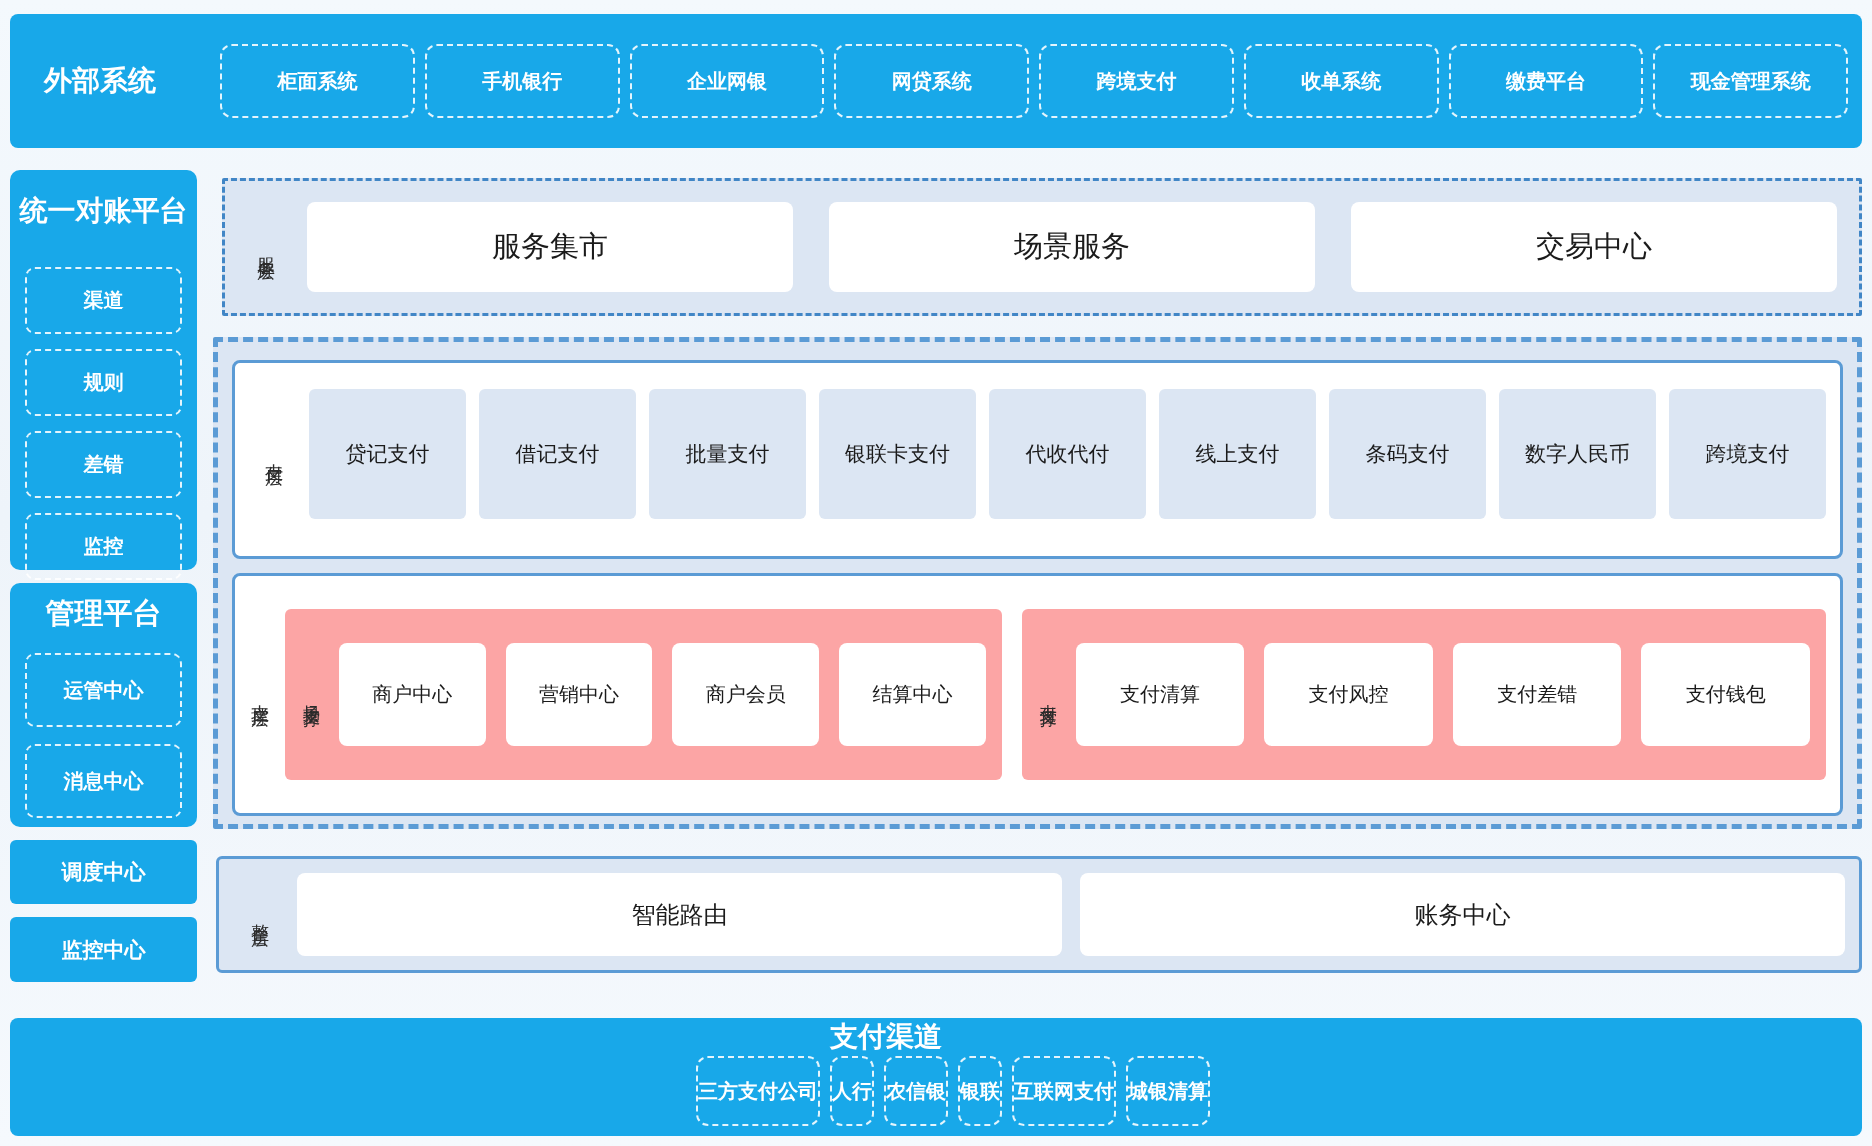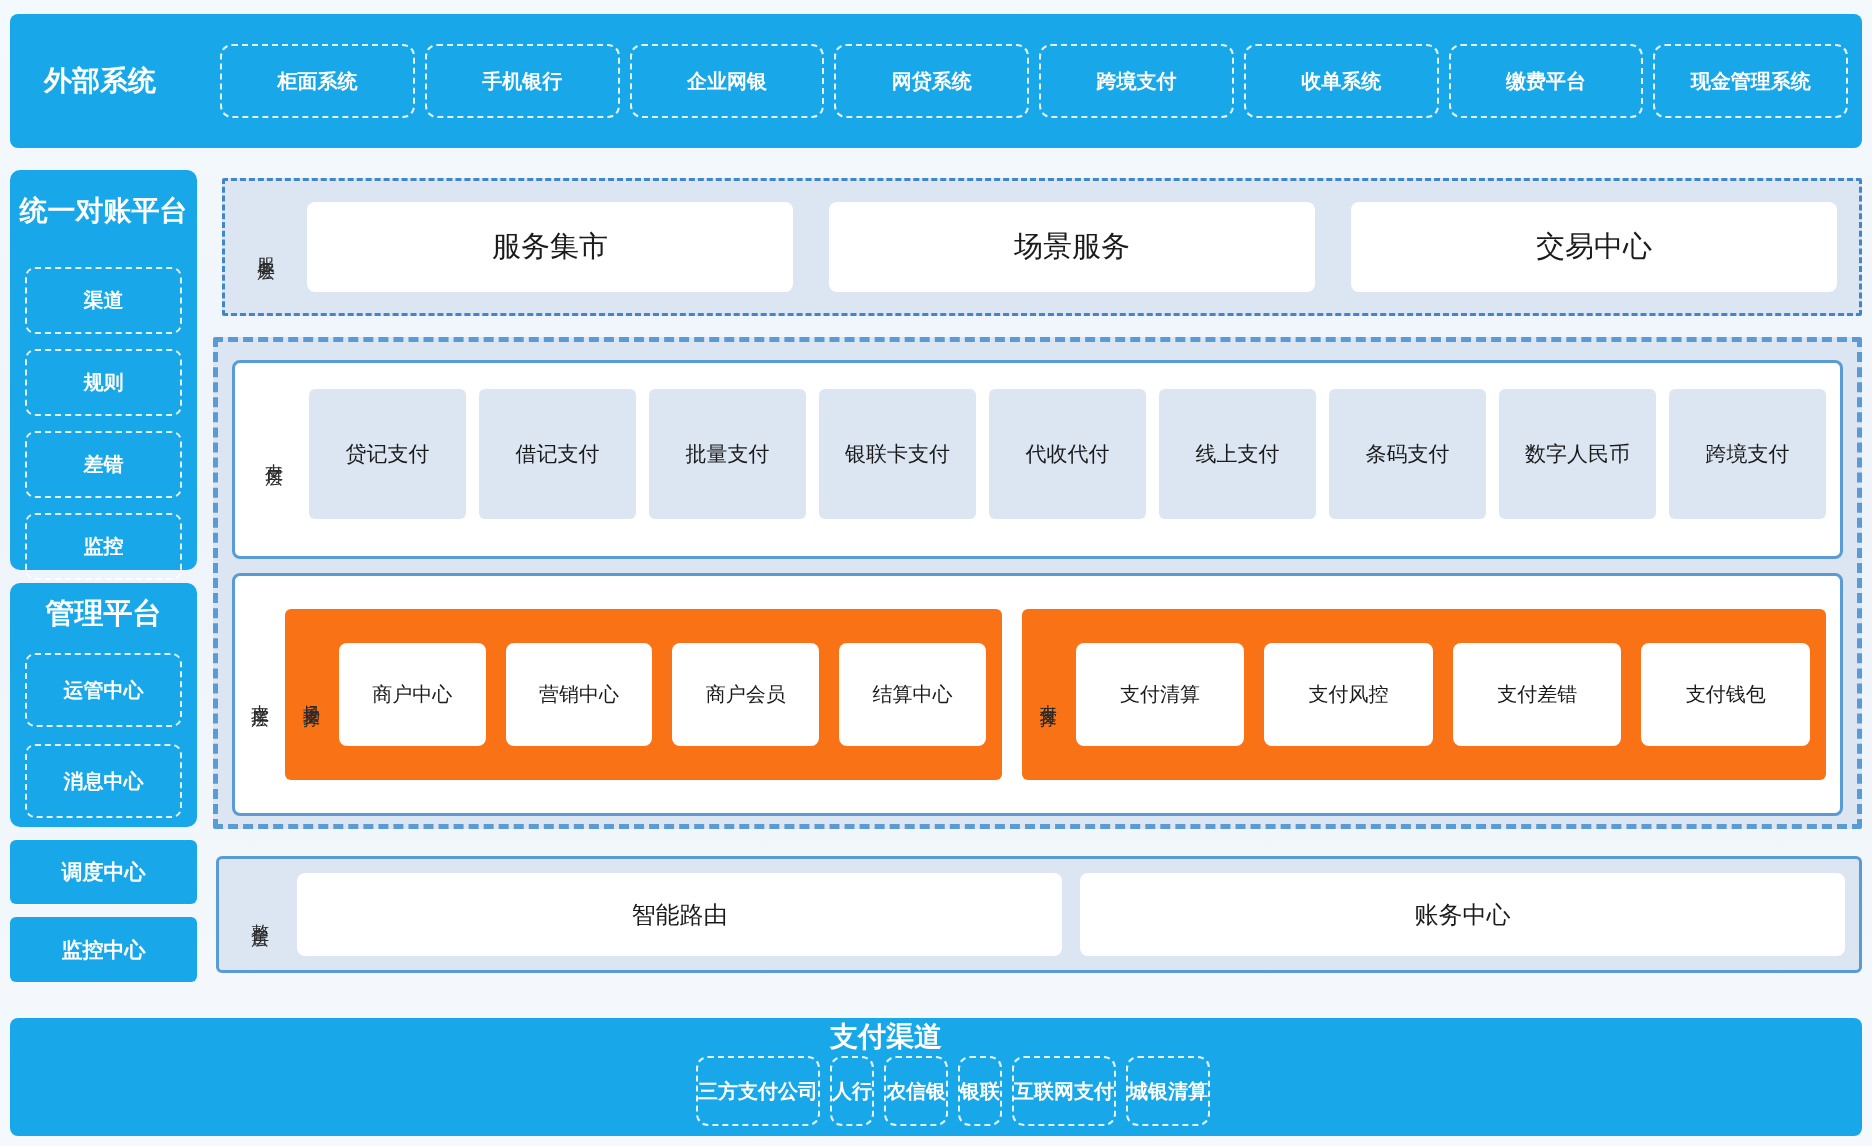--- a/index.html
+++ b/index.html
@@ -91,21 +91,21 @@
   .layer-payment{top:18px;height:199px;padding:0 14px 12px 28px;gap:24px;}
   .layer-payment .cards{flex:1;display:flex;gap:13px;}
   .pay-card{
     flex:1;height:130px;background:#dce6f3;border-radius:6px;
     display:flex;align-items:center;justify-content:center;
     font-size:21px;color:#1b1b1b;white-space:nowrap;
   }
   .layer-support{top:231px;height:243px;padding:0 14px;gap:0;}
   .layer-support .groups{flex:1;display:flex;gap:20px;height:171px;margin-left:14px;}
   .support-group{
-    background:#f97316;border-radius:6px;
+    background:#fca5a5;border-radius:6px;
     display:flex;align-items:center;padding:0 16px 0 16px;gap:18px;
     box-sizing:border-box;
   }
   .group-scene{flex:47;}
   .group-pay{flex:53;}
   .support-group .cards{flex:1;display:flex;gap:20px;}
   .support-group .white-box{flex:1;height:103px;font-size:20px;}
   .layer-integration{
     position:absolute;left:216px;top:856px;width:1646px;height:117px;
     background:#dce6f3;border:3px solid #5b9bd5;border-radius:6px;

